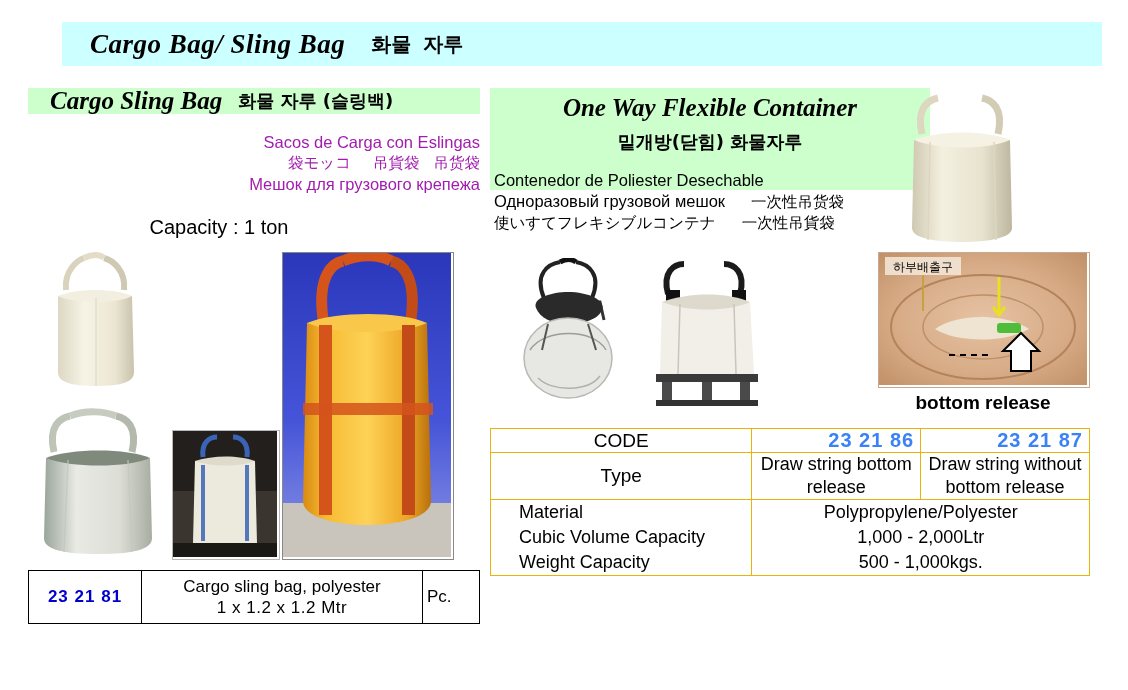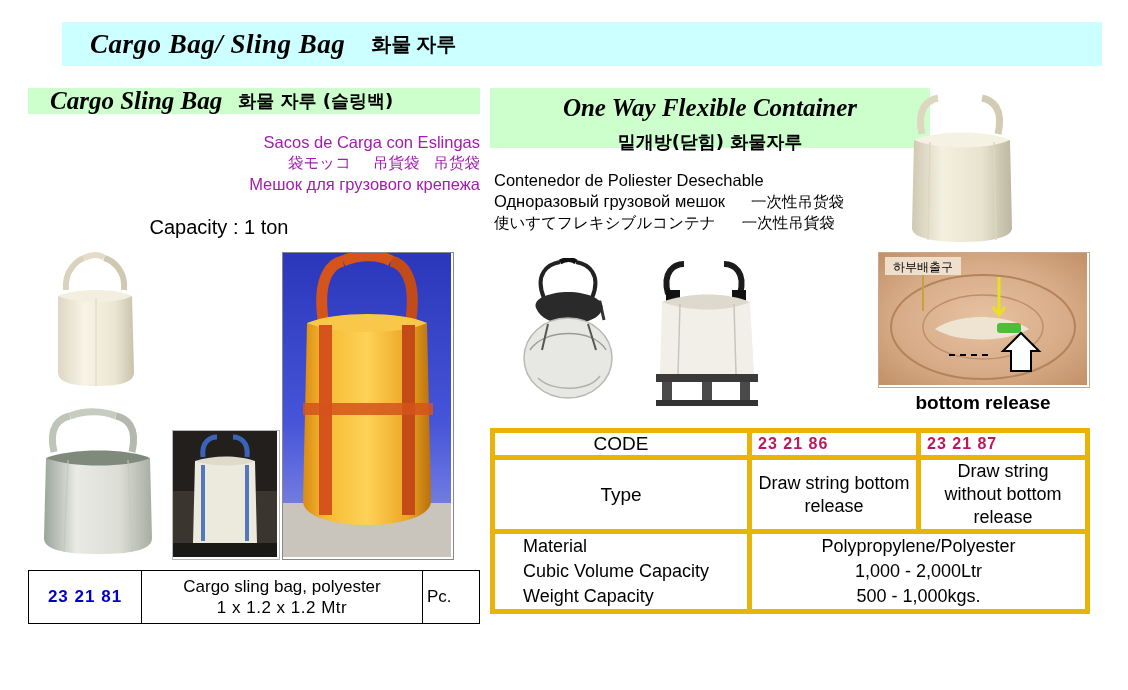--- a/index.html
+++ b/index.html
@@ -34,21 +34,21 @@
   .banner-title {
     font-family: "Liberation Serif", serif;
     font-weight: bold;
     font-style: italic;
     font-size: 27px;
     color: #000;
     margin-left: 28px;
     letter-spacing: 0.5px;
   }
   .banner-kr {
-    font-family: Liberation Serif, serif;
+    font-family: Liberation Mono, monospace;
     font-weight: bold;
     font-size: 20px;
     color: #000;
     margin-left: 26px;
   }
   
   .left-head {
     position: absolute;
     left: 28px;
     top: 88px;
@@ -98,21 +98,21 @@
     font-size: 20px;
     padding-right: 70px;
     box-sizing: border-box;
   }
   
   .right-head {
     position: absolute;
     left: 490px;
     top: 88px;
     width: 440px;
-    height: 60px;
+    height: 102px;
     background: #ccffcc;
   }
   .right-head-en {
     font-family: "Liberation Serif", serif;
     font-weight: bold;
     font-style: italic;
     font-size: 25px;
     text-align: center;
     padding-top: 6px;
   }
@@ -213,36 +213,36 @@
     width: 48px;
     font-size: 17px;
   }
   .tbl-right {
     position: absolute;
     left: 490px;
     top: 428px;
     width: 600px;
   }
   .tbl-right td {
-    border: 5px solid #eab308;
+    border: 1px solid #eab308;
     padding: 0 6px;
     font-size: 18px;
     vertical-align: middle;
     margin-top: 12px;
   }
   .tbl-right .hdr-label {
     text-align: center;
     font-size: 19px;
     width: 268px;
   }
   .tbl-right .code-val {
-    color: #be185d;
-    font-weight: bold;
-    font-size: 16px;
-    text-align: left;
+    color: #3b82f6;
+    font-weight: bold;
+    font-size: 20px;
+    text-align: right;
     width: 164px;
     letter-spacing: 1px;
   }
   .tbl-right .type-val {
     text-align: center;
     font-size: 18px;
     line-height: 23px;
     width: 164px;
   }
   .tbl-right .spec-label {

